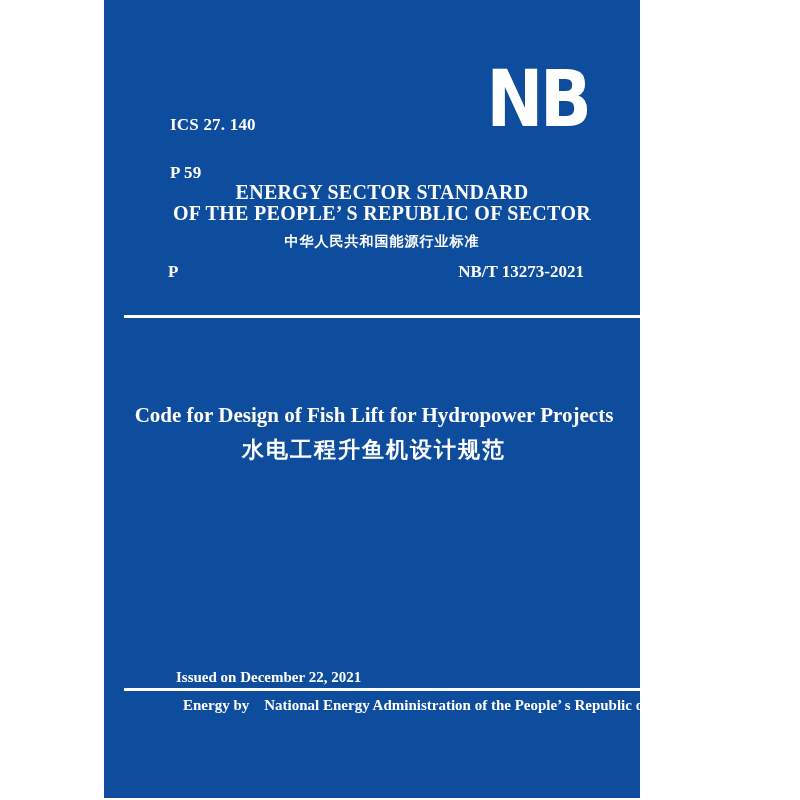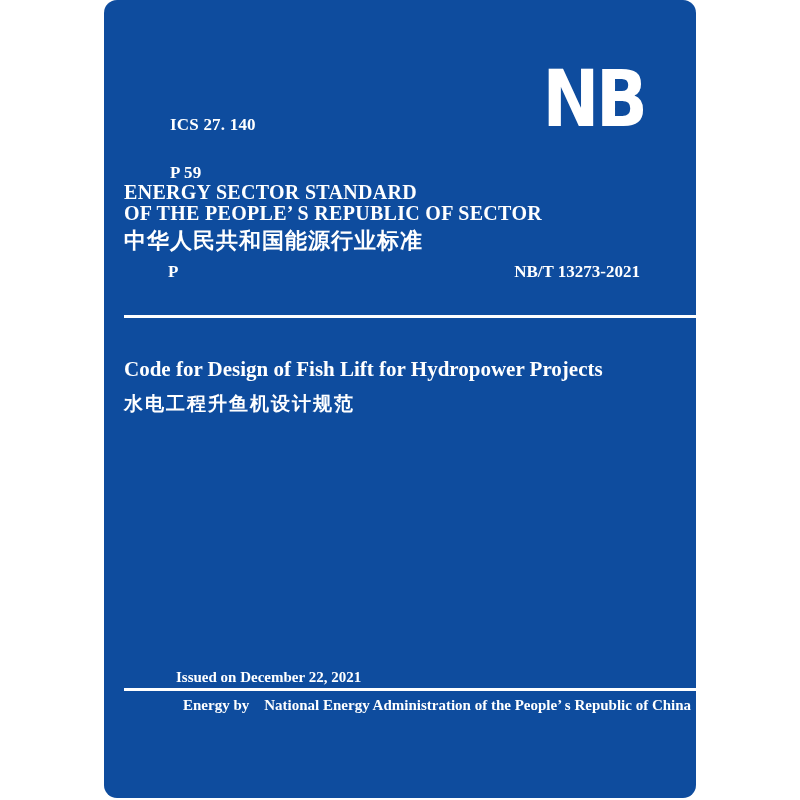--- a/index.html
+++ b/index.html
@@ -12,25 +12,24 @@
     width: 800px;
     height: 800px;
     background: #ffffff;
     overflow: hidden;
     font-family: "Liberation Serif", serif;
   }
   .cover {
     position: absolute;
     left: 104px;
     top: 0;
-    width: 592px;
+    width: 536px;
     height: 798px;
     background: #0E4C9E;
     color: #ffffff;
-    border-radius: 13px;
   }
   .cover * { color: #ffffff; }
 
   .ics-block {
     position: absolute;
     left: 66px;
     top: 85px;
     font-weight: bold;
     font-size: 17px;
     line-height: 16px;
@@ -47,33 +46,33 @@
     line-height: 1;
     letter-spacing: -4px;
     transform: scaleX(0.86);
     transform-origin: right top;
   }
   .std-head {
     position: absolute;
     left: 20px;
     right: 0;
     top: 182px;
-    text-align: left;
+    text-align: center;
   }
   .std-head .en {
     font-weight: bold;
     font-size: 20px;
     line-height: 21px;
     letter-spacing: 0.3px;
   }
   .std-head .cn {
     margin-top: 8px;
     font-family: "Liberation Sans", sans-serif;
     font-weight: bold;
-    font-size: 22px;
+    font-size: 14px;
     line-height: 18px;
     letter-spacing: 1px;
   }
   .pn-row {
     position: absolute;
     left: 64px;
     right: 56px;
     top: 262px;
     display: flex;
     justify-content: space-between;
@@ -87,32 +86,33 @@
     right: 0;
     height: 3px;
     background: #ffffff;
   }
   .rule-top { top: 315px; }
   .rule-bottom { top: 688px; }
   .title-block {
     position: absolute;
     left: 20px;
     right: 16px;
-    text-align: left;
+    text-align: center;
+    margin-top: 46px;
   }
   .title-en {
     top: 357px;
     font-weight: bold;
     font-size: 21px;
     line-height: 24px;
   }
   .title-cn {
     top: 390px;
     font-weight: bold;
-    font-size: 19px;
+    font-size: 22px;
     line-height: 28px;
     letter-spacing: 2px;
   }
   .issued-row {
     position: absolute;
     left: 72px;
     right: 60px;
     top: 669px;
     display: flex;
     justify-content: space-between;

